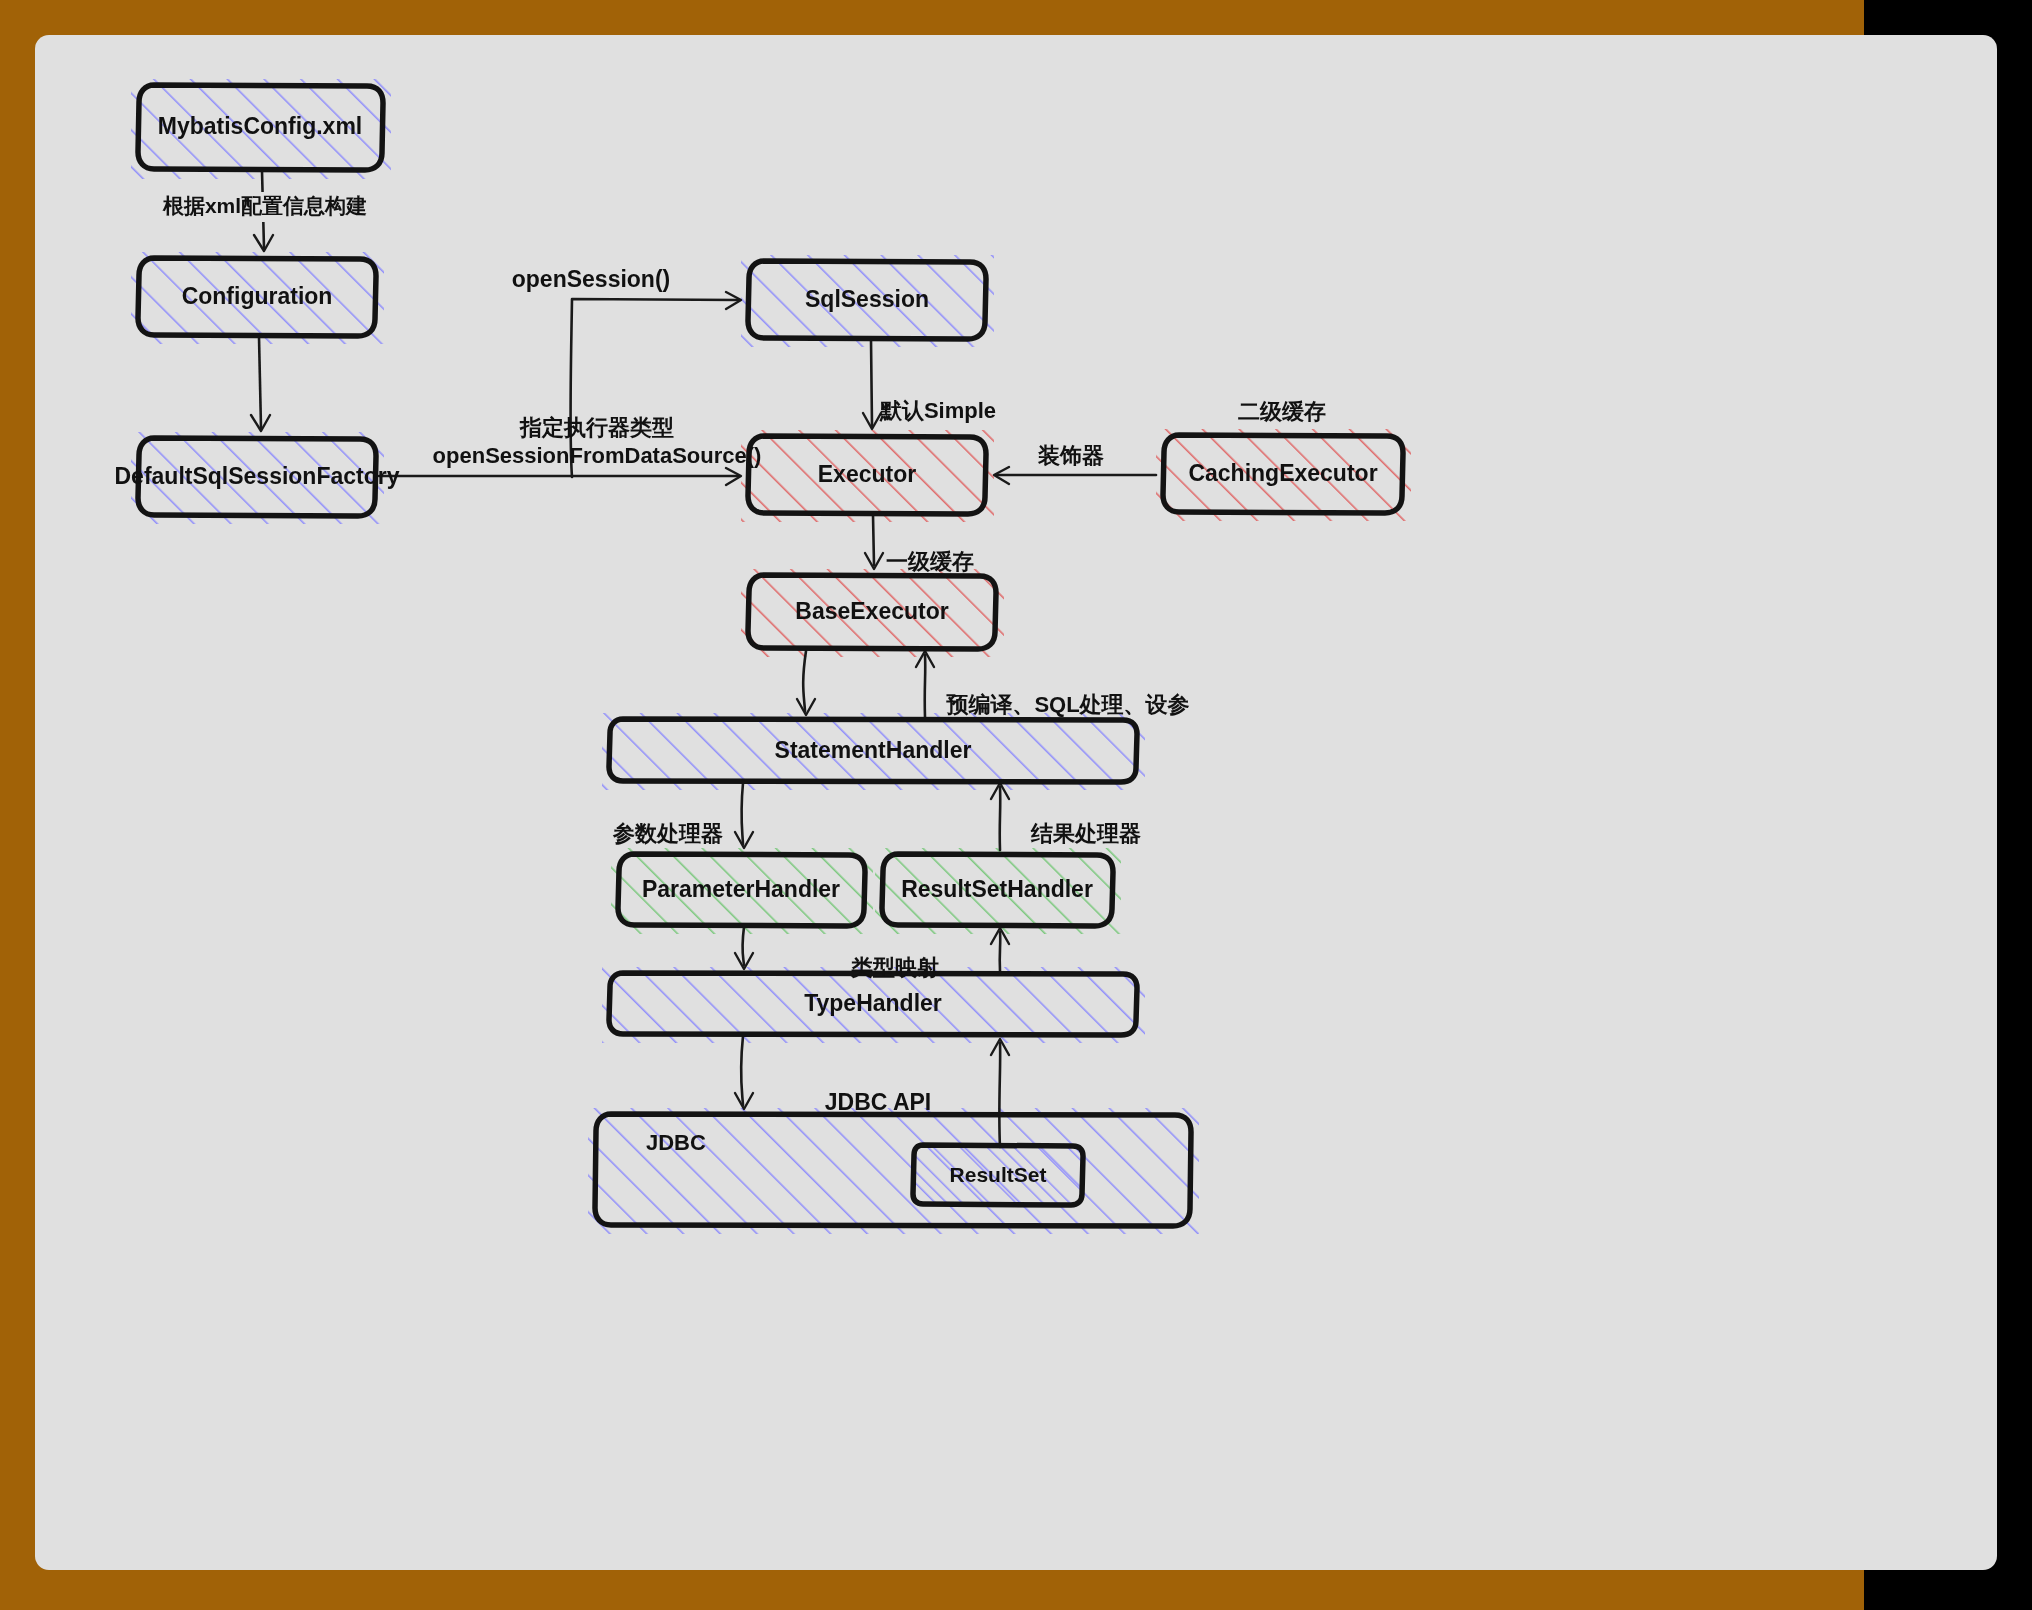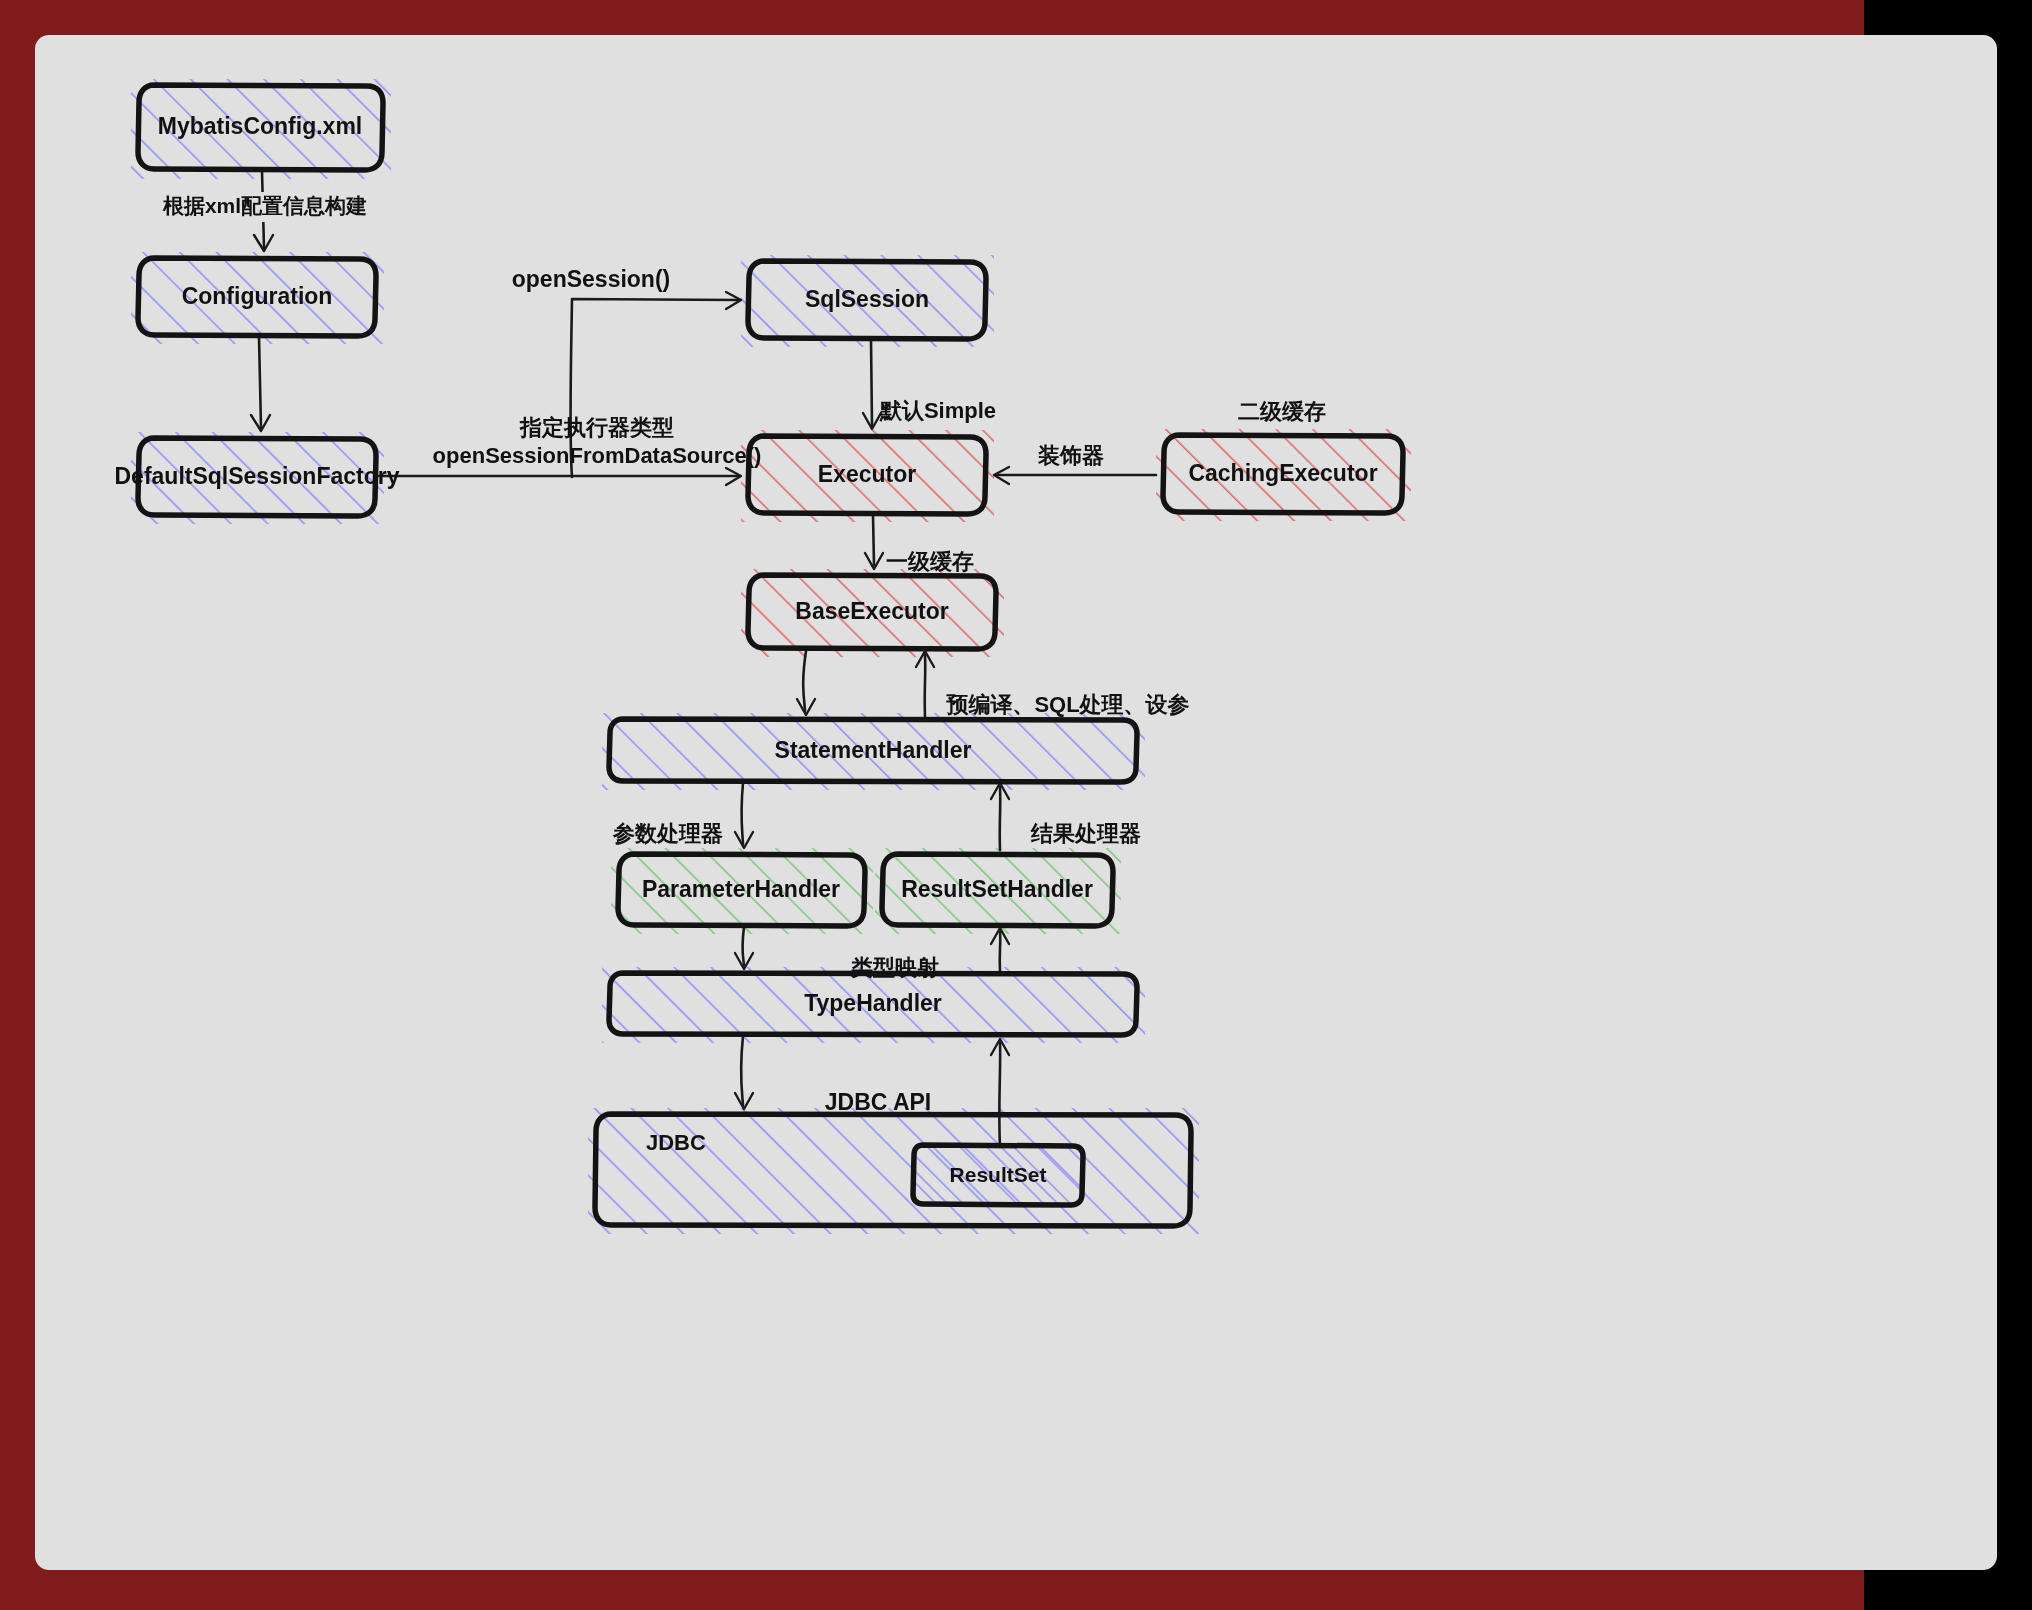--- a/index.html
+++ b/index.html
@@ -6,21 +6,21 @@
     margin: 0; padding: 0;
     background: #000000;
     width: 2032px; height: 1610px;
     overflow: hidden;
     font-family: "Liberation Sans", sans-serif;
   }
   #stage {
     position: relative;
     width: 1864px;
     height: 1610px;
-    background: #7f1d1d;
+    background: #a16207;
   }
   #canvas {
     position: absolute;
     left: 35px; top: 35px;
     width: 1962px; height: 1535px;
     background: #e0e0e0;
     border-radius: 14px;
     overflow: hidden;
   }
   svg#diagram { position: absolute; left: 0; top: 0; }

